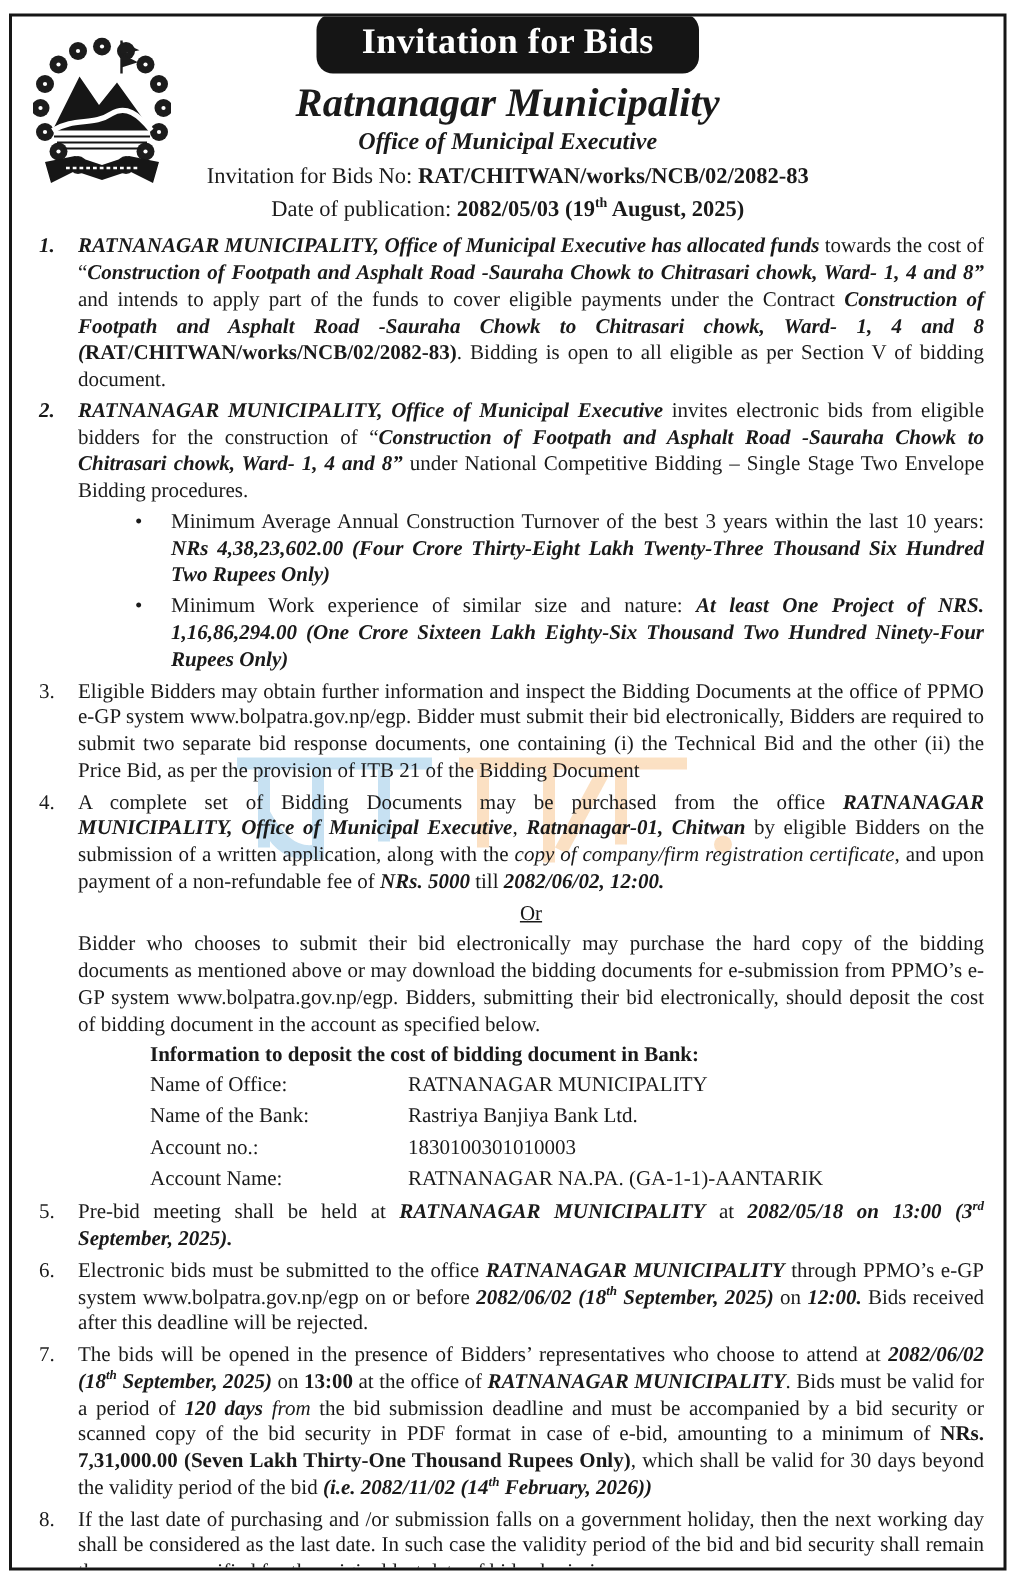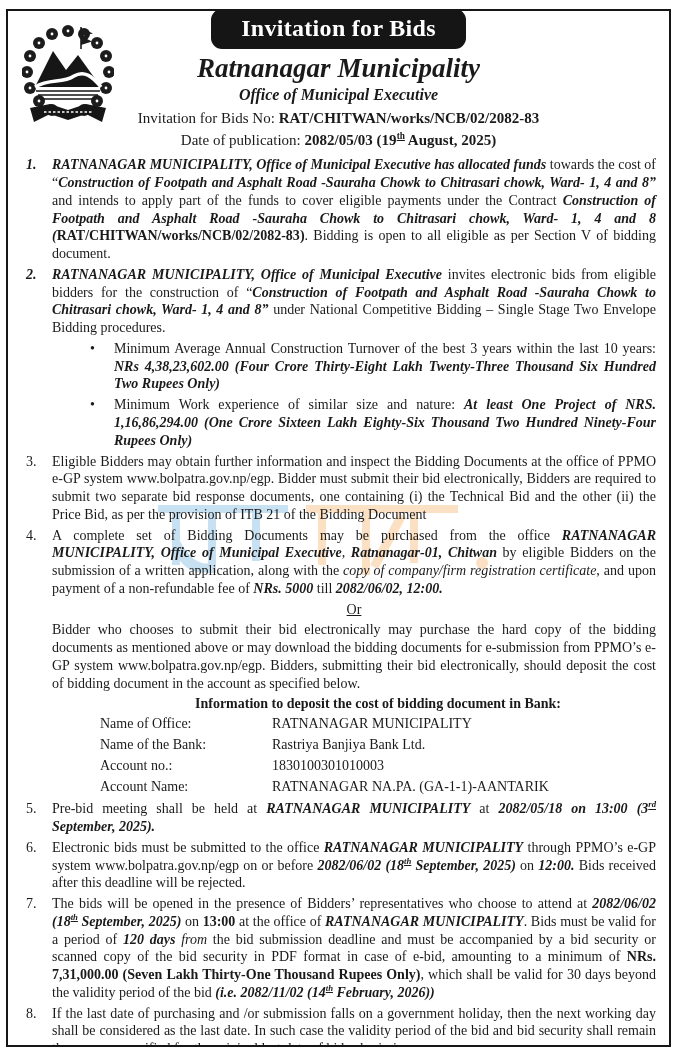--- a/index.html
+++ b/index.html
@@ -24,26 +24,26 @@
   .item{display:flex;margin-top:3px;}
   .num{flex:0 0 31px;padding-left:5px;box-sizing:border-box;}
   .num.bi{font-weight:700;font-style:italic;}
   .body{flex:1;min-width:0;}
   .just{text-align:justify;}
   .sub{margin-top:3px;}
   .bullet{display:flex;margin-top:3px;margin-left:29px;}
   .bdot{flex:0 0 33px;padding-left:9px;box-sizing:border-box;}
   .orline{text-align:center;margin:3px 0;text-decoration:underline;}
   .bank{margin-left:48px;margin-top:3px;}
-  .bank-heading{font-weight:700;text-align:center;}
+  .bank-heading{font-weight:700;}
   .bank-row{display:flex;line-height:1.5;}
   .bank-label{width:172px;flex:0 0 172px;}
   .rb{font-weight:700;}
   .ri{font-style:italic;}
-  sup{font-size:.62em;vertical-align:super;line-height:0;text-decoration:underline;}
+  sup{font-size:.62em;vertical-align:super;line-height:0;}
   
   .watermark{position:absolute;left:148px;top:486px;z-index:0;opacity:.9;}
 </style>
 </head>
 <body>
 
 <div class="frame">
 
   <div class="watermark">
     <svg width="345" height="105" viewBox="0 0 345 105">

